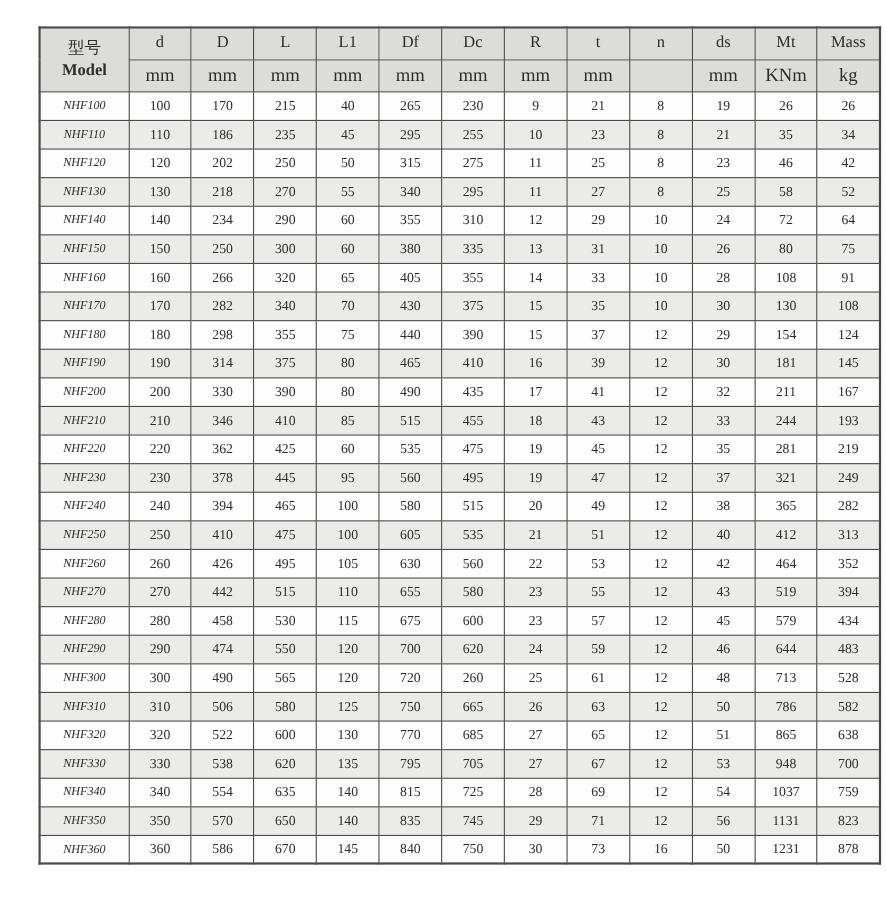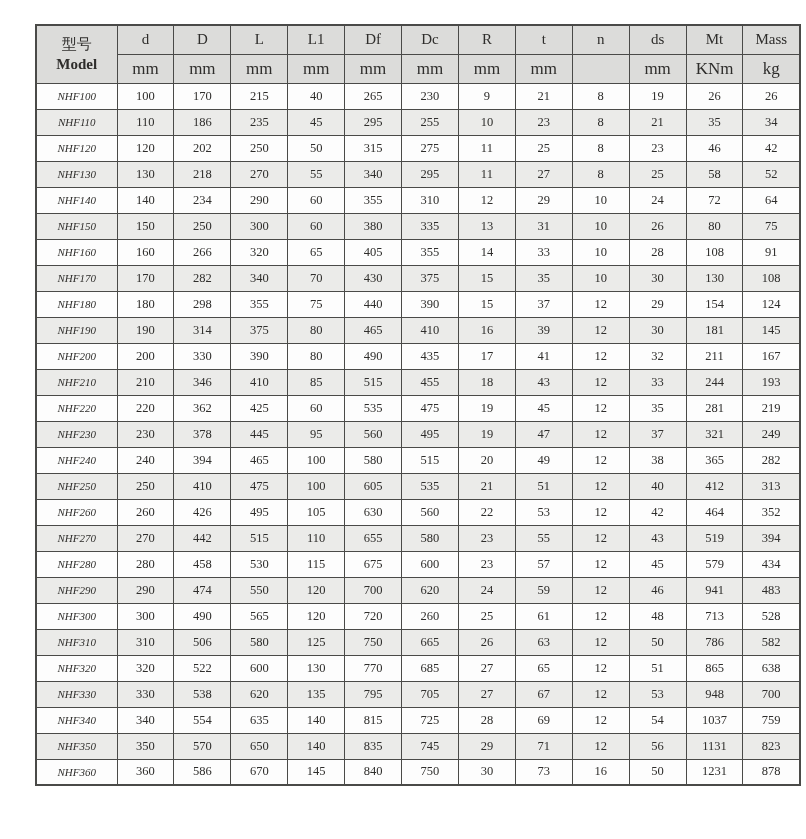--- a/index.html
+++ b/index.html
@@ -391,21 +391,21 @@
           <td>290</td>
           <td>474</td>
           <td>550</td>
           <td>120</td>
           <td>700</td>
           <td>620</td>
           <td>24</td>
           <td>59</td>
           <td>12</td>
           <td>46</td>
-          <td>941</td>
+          <td>644</td>
           <td>483</td>
         </tr>
         <tr>
           <td class="model-cell">NHF300</td>
           <td>300</td>
           <td>490</td>
           <td>565</td>
           <td>120</td>
           <td>720</td>
           <td>260</td>

